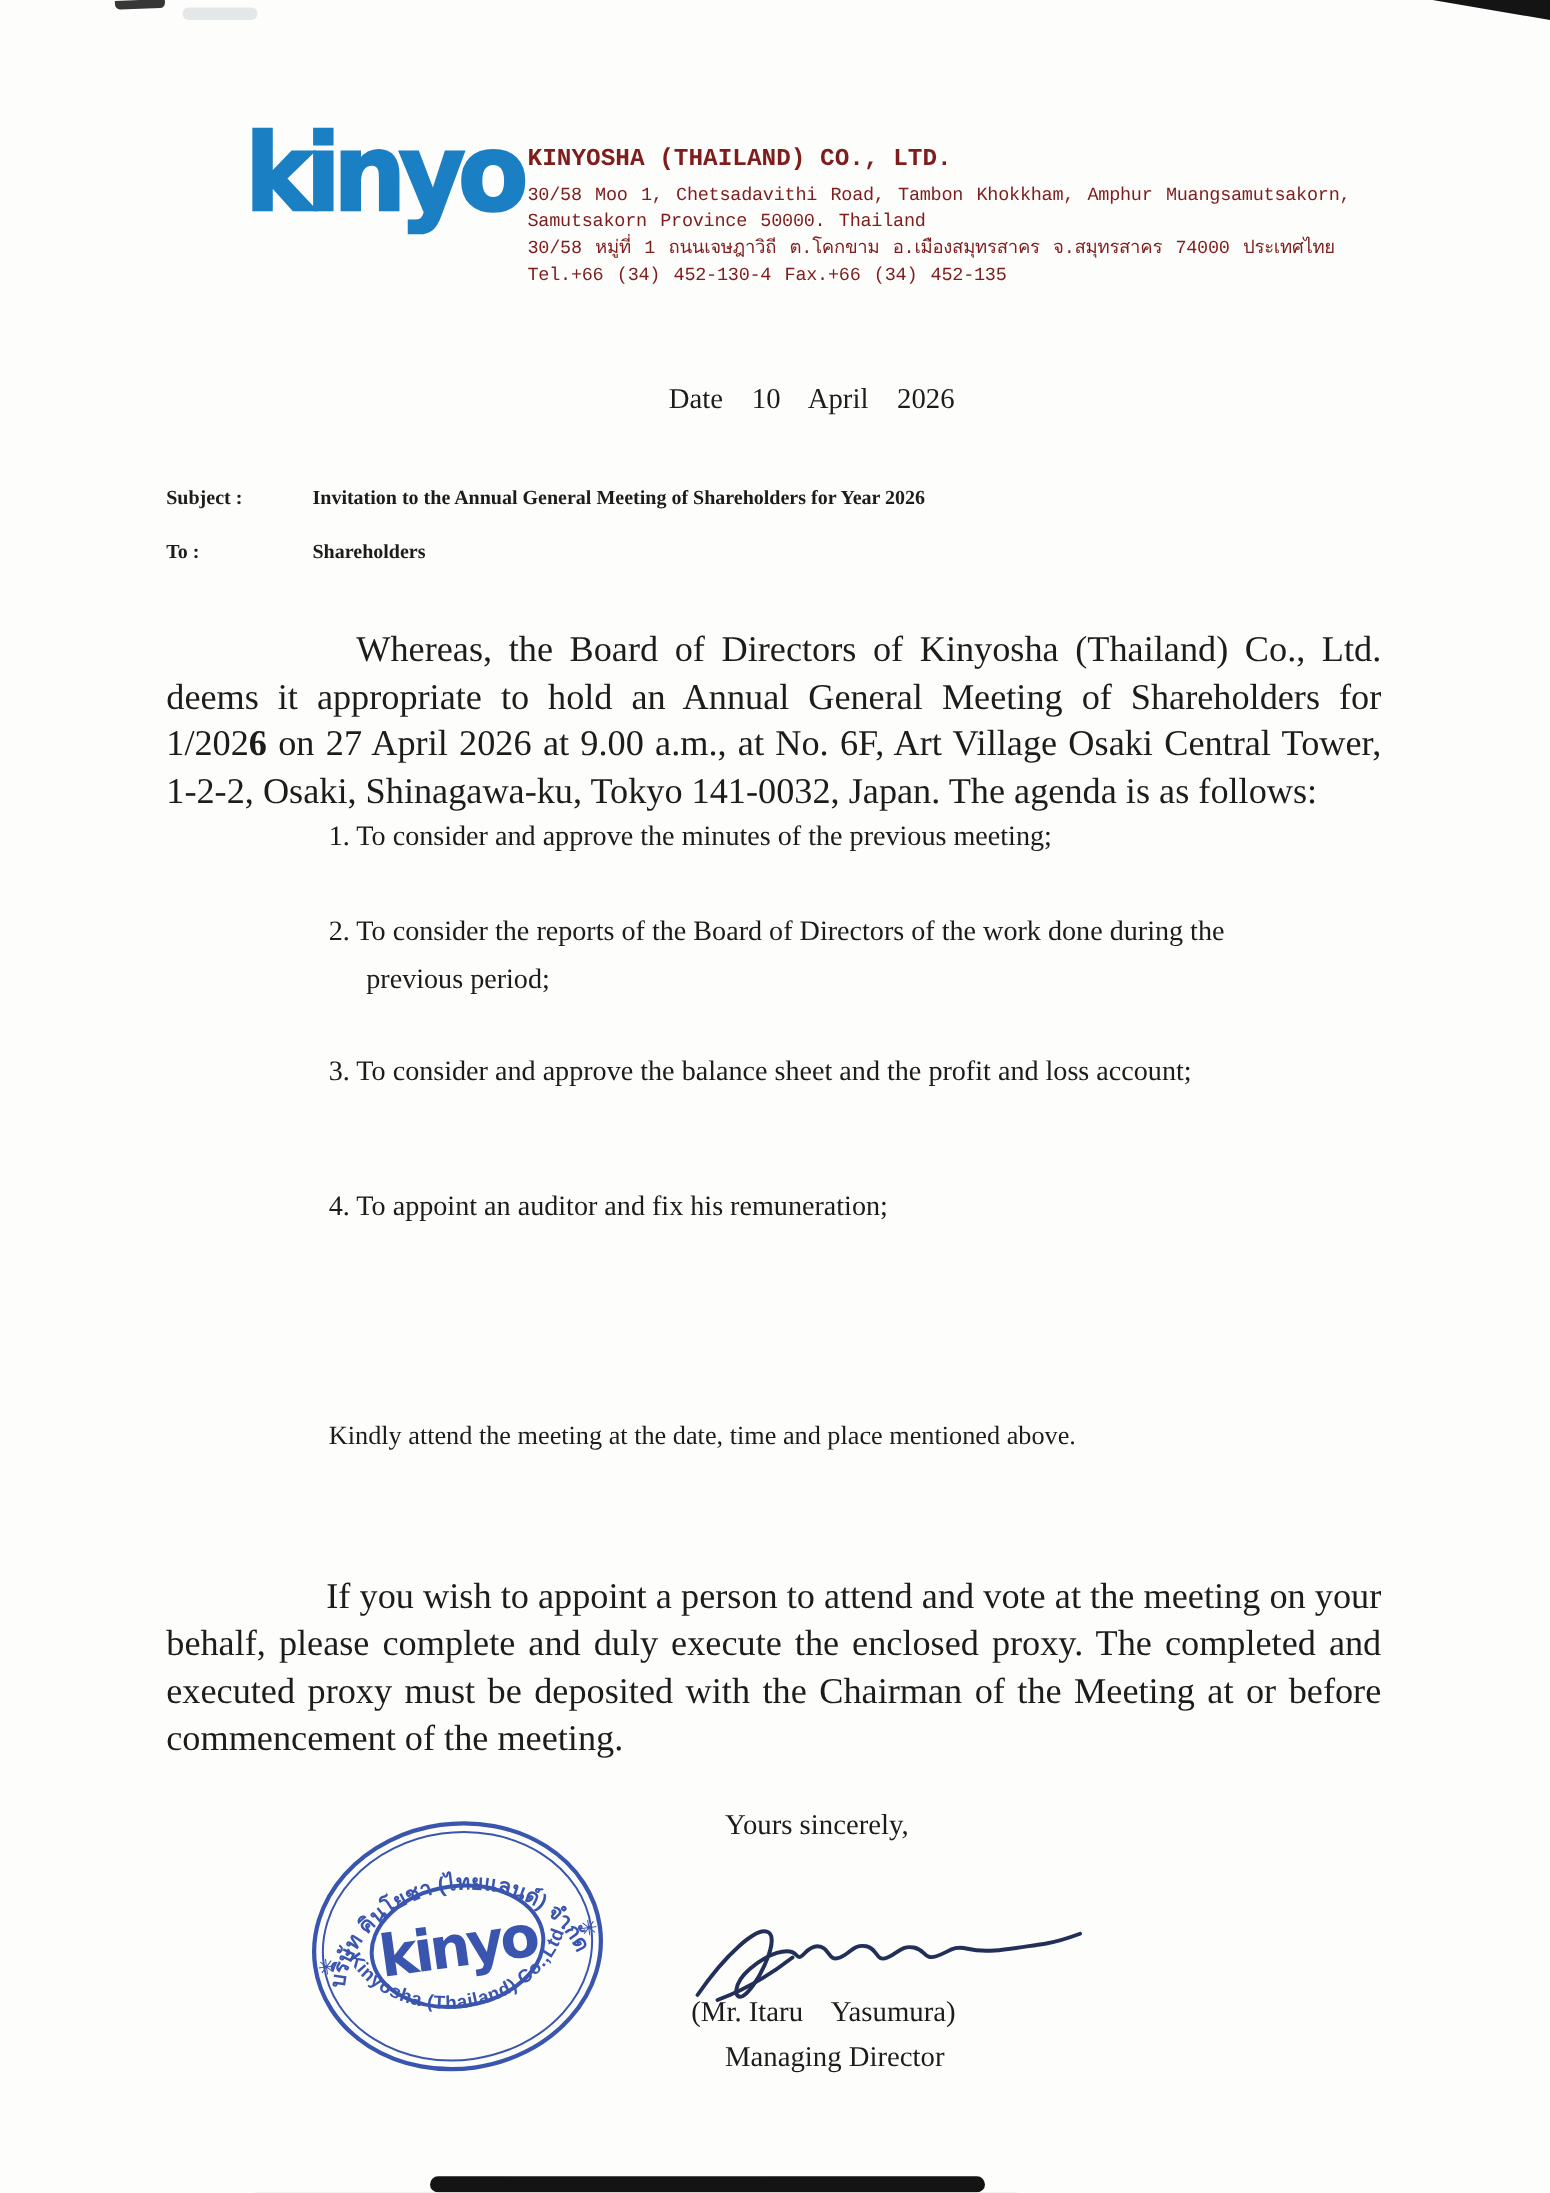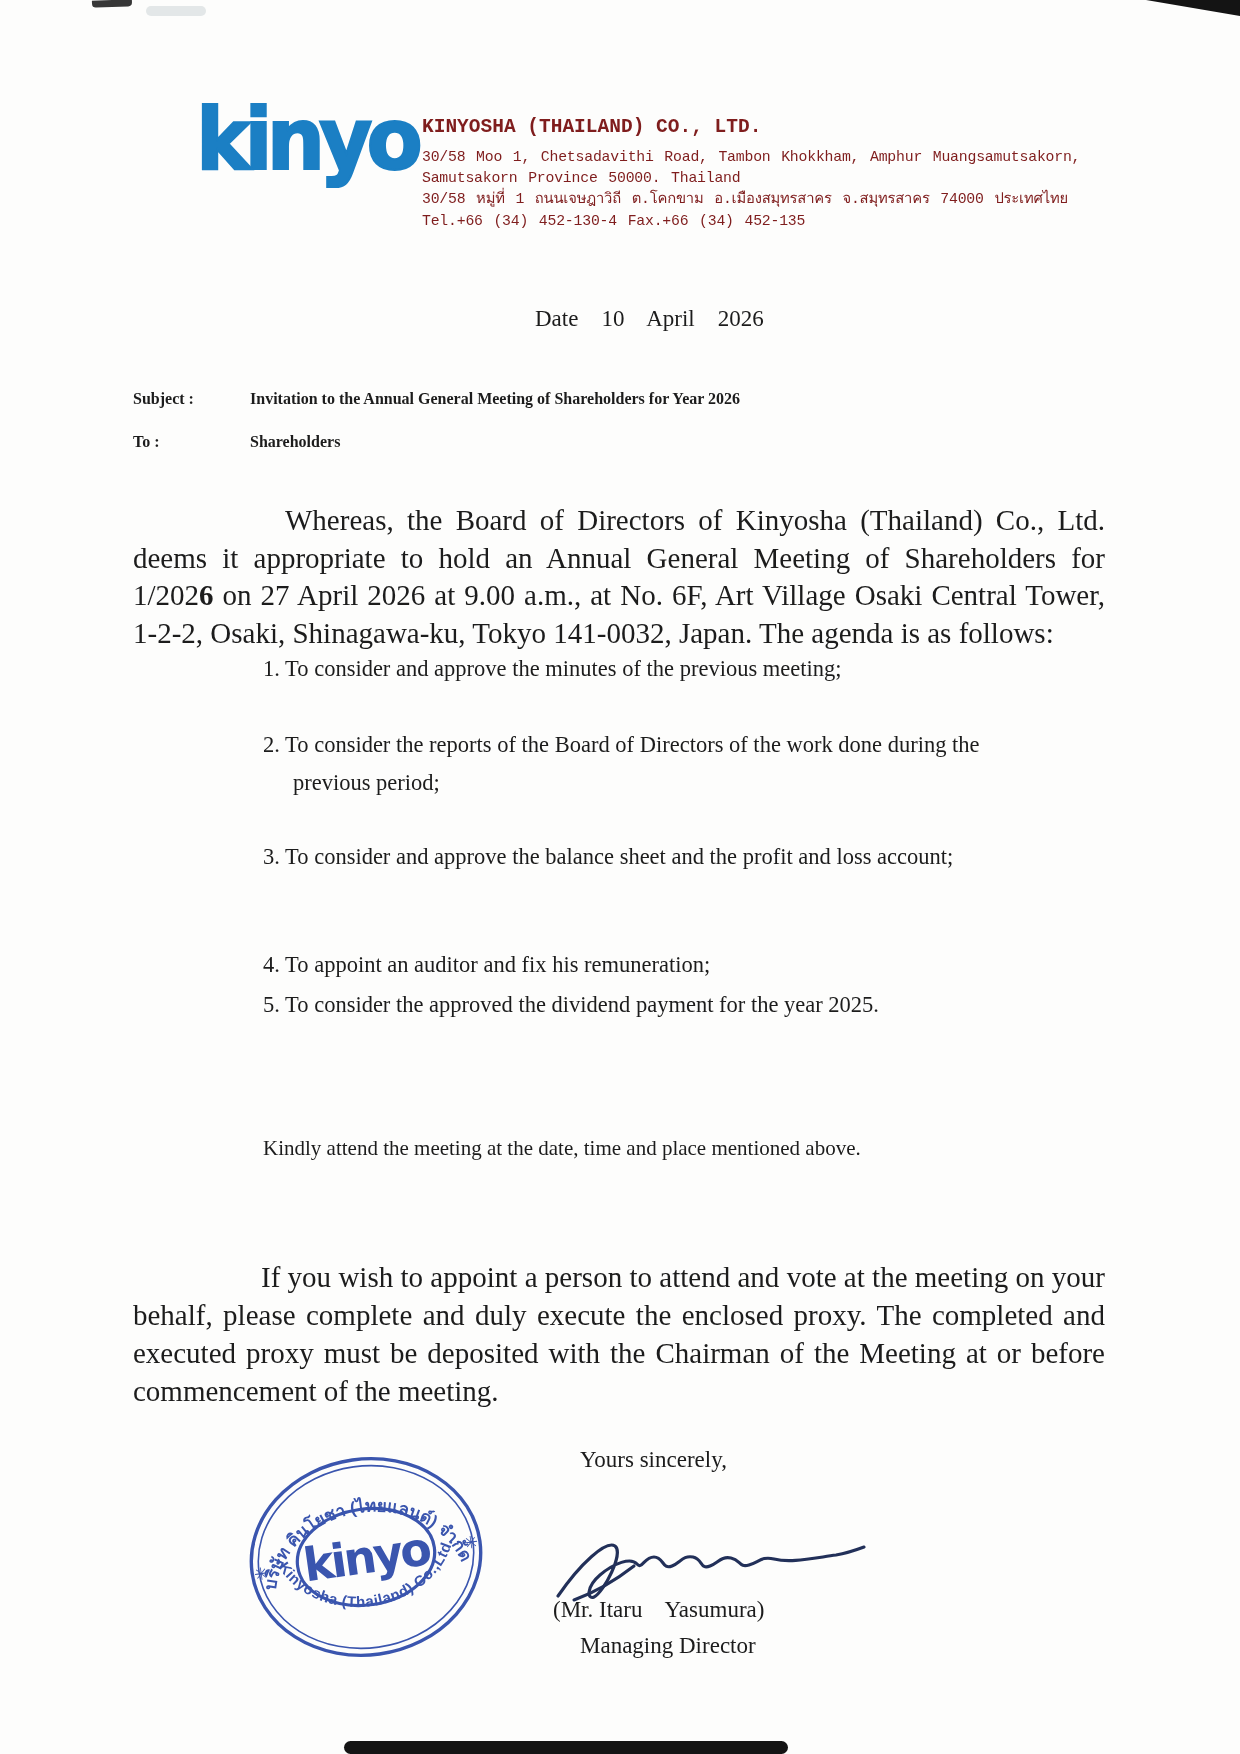--- a/index.html
+++ b/index.html
@@ -116,21 +116,20 @@
   <div class="meta-row row-to">
     <span class="meta-label">To :</span><span>Shareholders</span>
   </div>
 
   <p class="para opening"><span>Whereas, the Board of  Directors of Kinyosha (Thailand) Co., Ltd. deems it appropriate to hold an Annual General Meeting of Shareholders for 1/202</span><b>6</b><span> on 27 April 2026 at 9.00 a.m., at No. 6F, Art Village Osaki Central Tower, 1-2-2, Osaki, Shinagawa-ku, Tokyo 141-0032, Japan.    The agenda is as follows:</span></p>
 
   <div class="agenda-item a1">1. To consider and approve the minutes of the previous meeting;</div>
   <div class="agenda-item a2">2. To consider the reports of the Board of Directors of the work done during the previous period;</div>
   <div class="agenda-item a3">3. To consider and approve the balance sheet and the profit and loss account;</div>
   <div class="agenda-item a4">4. To appoint an auditor and fix his remuneration;</div>
-  <div class="agenda-item a5">5. To consider the approved the dividend payment for the year 2025.</div>
 
   <div class="kindly">Kindly attend the meeting at the date, time and place mentioned above.</div>
 
   <p class="para proxy">If you wish to appoint a person to attend and vote at the meeting on your behalf, please complete and duly execute the enclosed proxy. The completed and executed proxy must be deposited with the Chairman of the Meeting at or before commencement of the meeting.</p>
 
   <div class="closing">Yours sincerely,</div>
 
   <svg class="stamp" width="240" height="204" viewBox="0 0 240 204">
     <ellipse cx="120" cy="102" rx="115" ry="98" fill="none" stroke="#3a55ae" stroke-width="3.4"></ellipse>
     <ellipse cx="120" cy="102" rx="108" ry="91" fill="none" stroke="#3a55ae" stroke-width="1.6"></ellipse>

